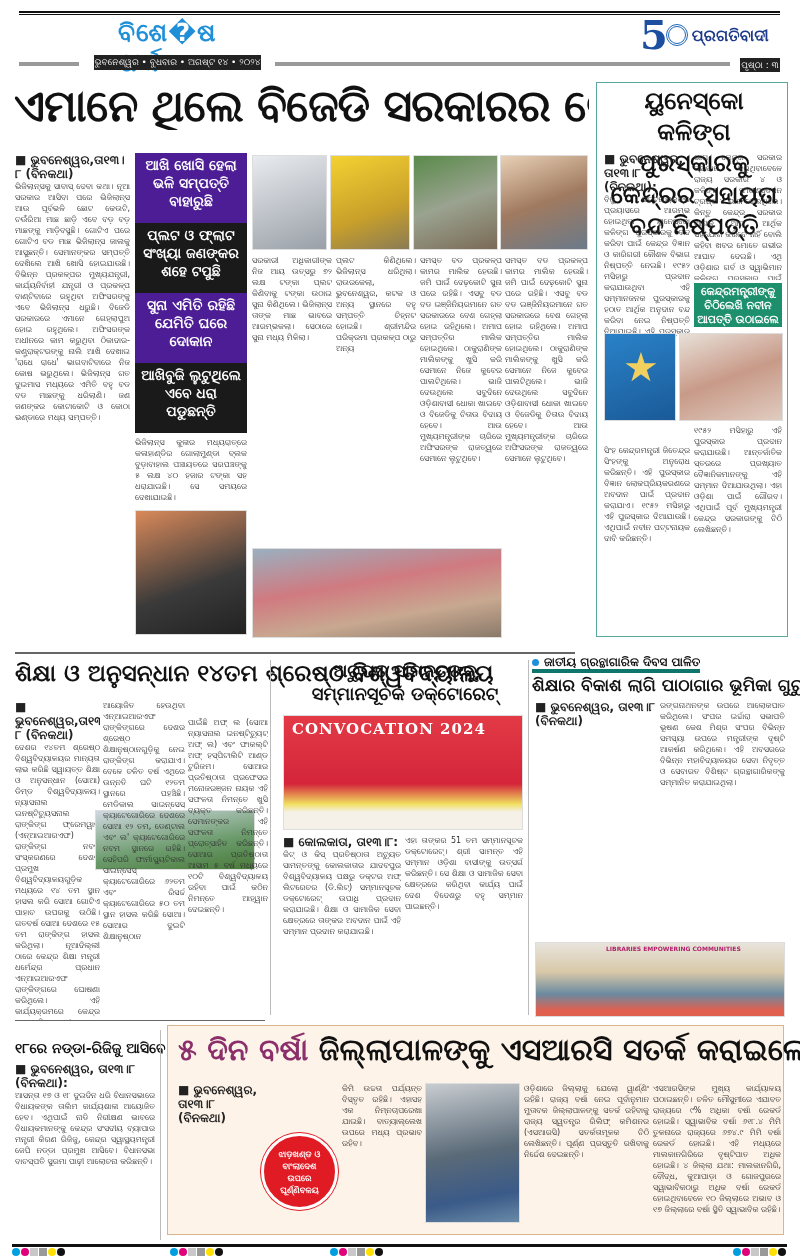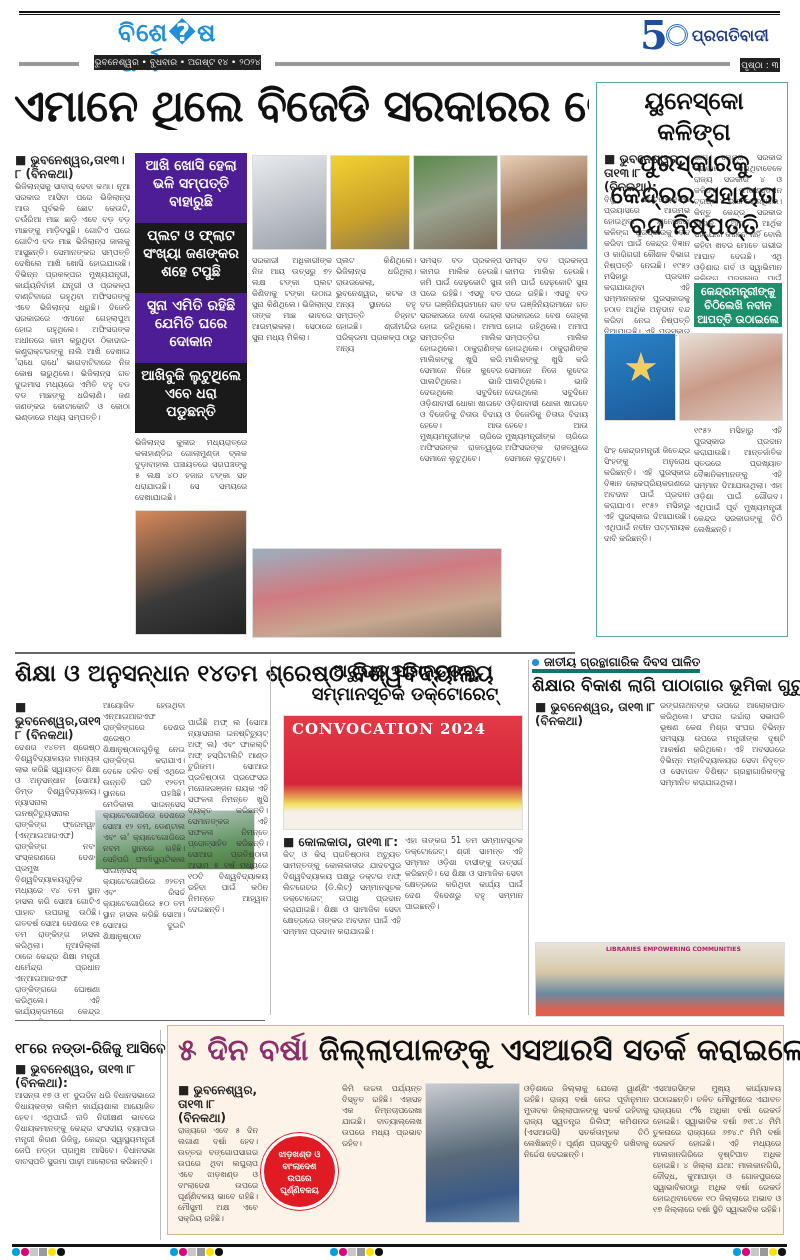--- a/index.html
+++ b/index.html
@@ -176,21 +176,20 @@
 </div>
 <div class="vrule" style="left:160px;top:1030px;height:210px;"></div>
 
 <div class="rain-box"></div>
 <div class="rain-headline">
   <span class="accent">୫ ଦିନ ବର୍ଷା</span>
   <span>ଜିଲ୍ଲାପାଳଙ୍କୁ ଏସଆରସି ସତର୍କ କରାଇଲେ</span>
 </div>
 <div class="col" style="left:178px;top:1083px;width:80px;height:150px;">
   <div class="byline">■ ଭୁବନେଶ୍ୱର, ତା୧୩।୮ (ବିନକଥା)</div>
-  <div class="body-text">ରାଜ୍ୟରେ ଏବେ ୫ ଦିନ ଲଗାଣ ବର୍ଷା ହେବ। ଉତ୍ତର ବଙ୍ଗୋପସାଗର ଉପରେ ଥିବା ଲଘୁଚାପ ଏବେ ଝାଡ଼ଖଣ୍ଡ ଓ ବାଂଲାଦେଶ ଉପରେ ଘୂର୍ଣ୍ଣିବଳୟ ଭାବେ ରହିଛି। ମୌସୁମୀ ଅକ୍ଷ ଏବେ ସକ୍ରିୟ ରହିଛି।</div>
 </div>
 <div class="col" style="left:342px;top:1083px;width:80px;height:150px;">
   <div class="body-text">କିମି ଉଚ୍ଚତା ପର୍ଯ୍ୟନ୍ତ ବିସ୍ତୃତ ରହିଛି। ଏହାସହ ଏକ ନିମ୍ନଚାପରେଖା ଯାଇଛି। ବାତ୍ୟାଲ୍ଲେଖ ଉପରେ ମଧ୍ୟ ପ୍ରଭାବ ରହିବ।</div>
 </div>
 <div class="red-circle">ଝାଡ଼ଖଣ୍ଡ ଓ ବାଂଲାଦେଶ ଉପରେ ଘୂର୍ଣ୍ଣିବଳୟ</div>
 <div class="photo" style="left:425px;top:1083px;width:95px;height:140px;background:linear-gradient(170deg,#c8ccd0,#5a6a78 50%,#3a5a88 80%,#6a8aa8);"></div>
 <div class="col" style="left:524px;top:1083px;width:125px;height:150px;">
   <div class="body-text">ଓଡ଼ିଶାରେ ଜିଲ୍ଲାକୁ ଯେଲୋ ୱାର୍ଣ୍ଣିଂ ରହିଛି। ରାଜ୍ୟ ବର୍ଷା ନେଇ ପୂର୍ବାନୁମାନ ମୁତାବକ ଜିଲ୍ଲାପାଳଙ୍କୁ ସତର୍କ ରହିବାକୁ ରାଜ୍ୟ ସ୍ୱତନ୍ତ୍ର ରିଲିଫ୍ କମିଶନର (ଏସଆରସି) ସତର୍କତାମୂଳକ ଚିଠି ଲେଖିଛନ୍ତି। ପୂର୍ଣ୍ଣ ପ୍ରସ୍ତୁତି ରଖିବାକୁ ନିର୍ଦ୍ଦେଶ ଦେଇଛନ୍ତି।</div>
 </div>
 <div class="col" style="left:653px;top:1083px;width:128px;height:150px;">

